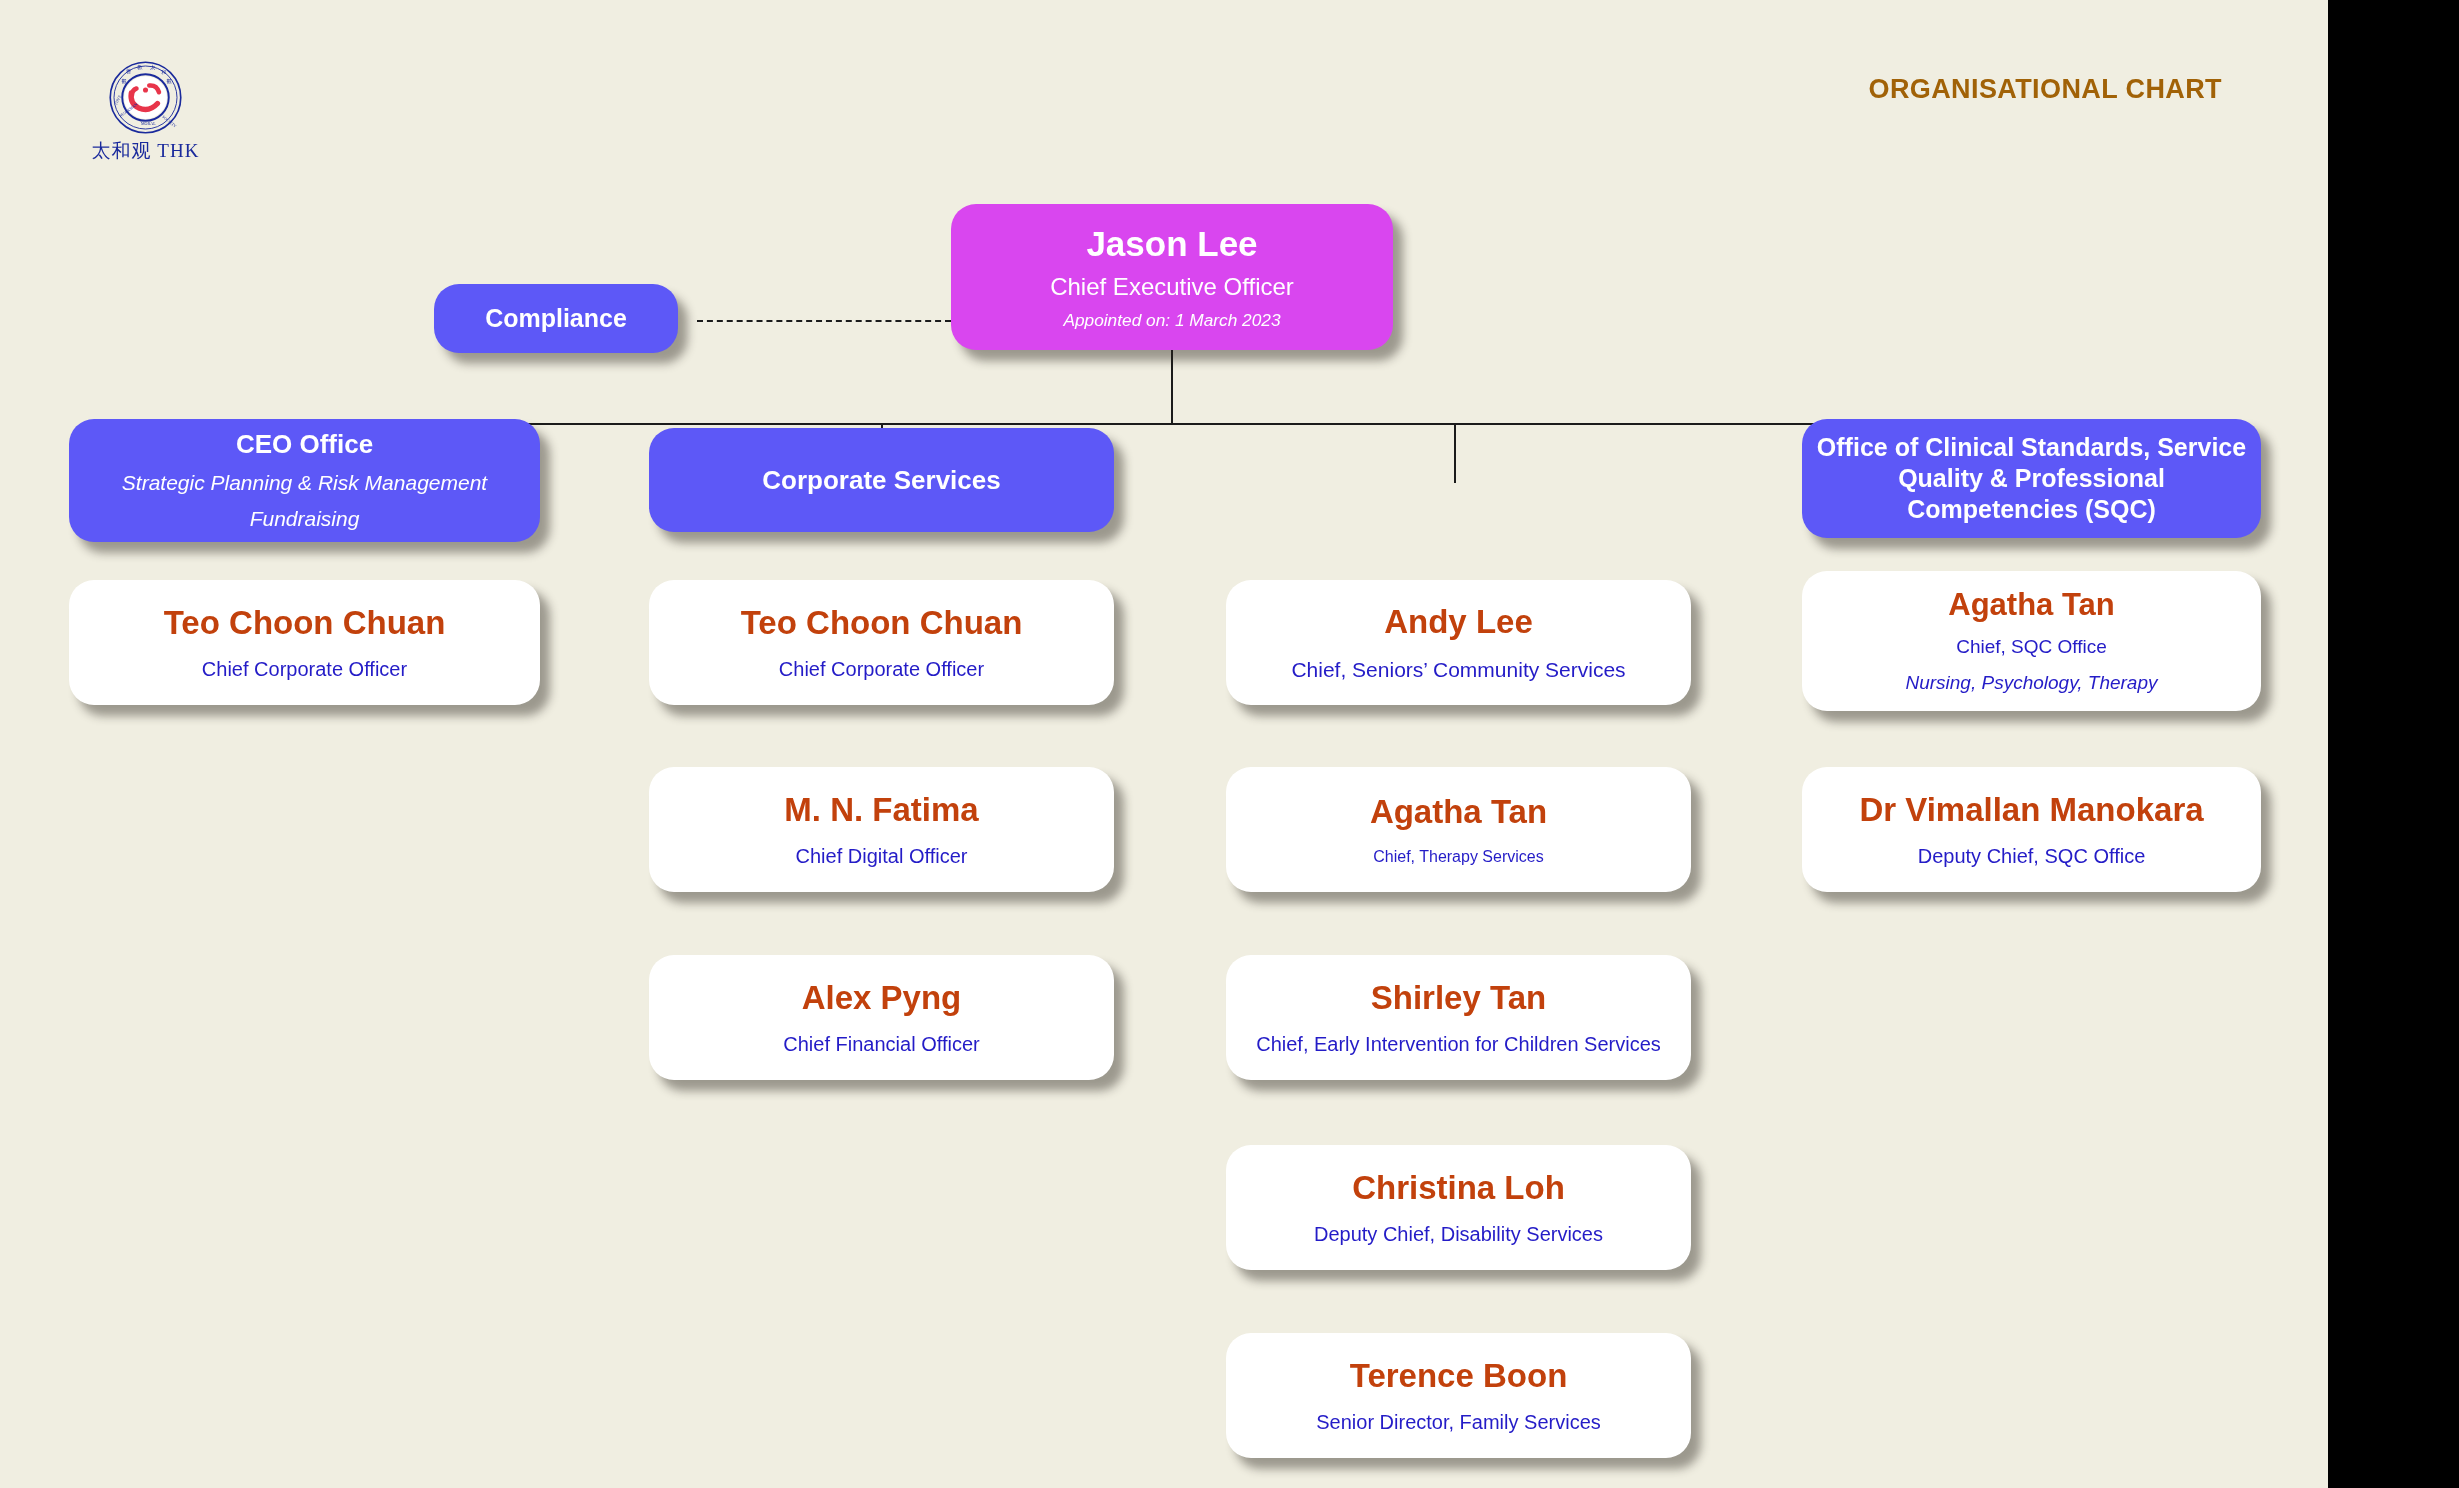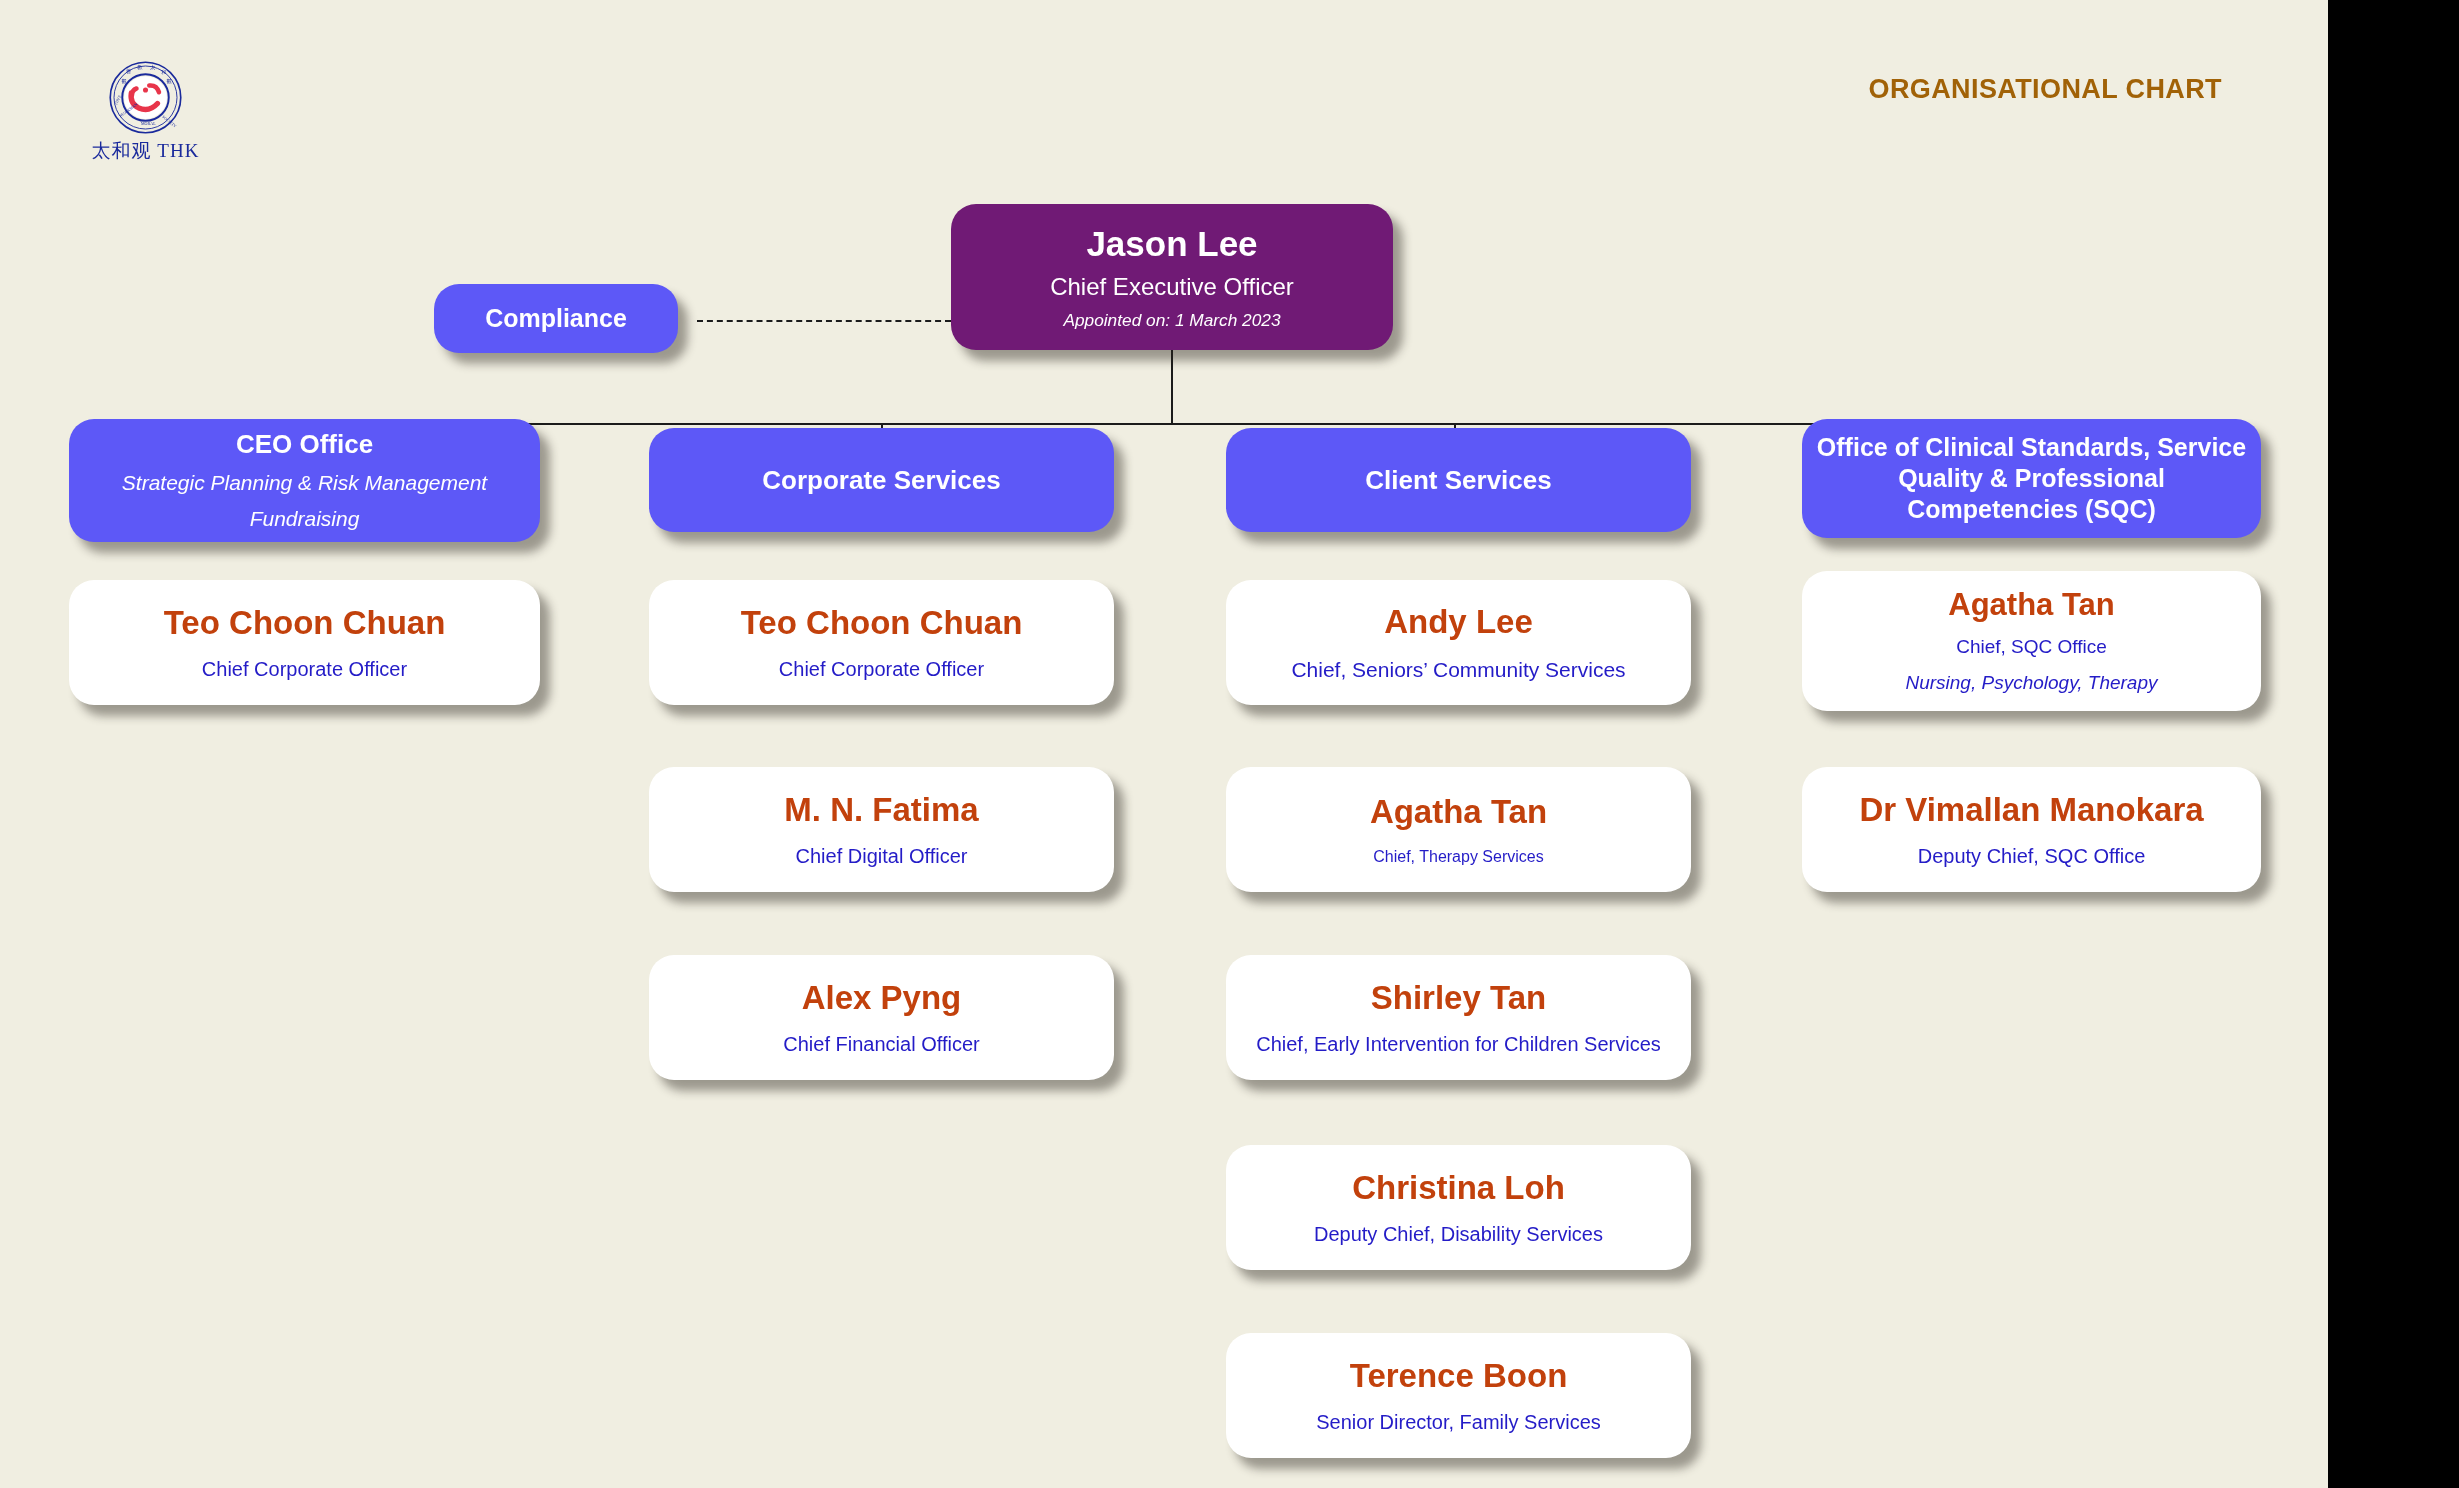--- a/index.html
+++ b/index.html
@@ -31,21 +31,21 @@
   .vline{width:1.9px;}
   .hline{height:1.9px;}
   #dash-compliance{position:absolute;left:697px;top:320px;width:254px;height:0;
     border-top:2.9px dashed #1B1B1B;}
 
   
   .node{position:absolute;box-sizing:border-box;border-radius:25px;
     display:flex;flex-direction:column;align-items:center;justify-content:center;
     text-align:center;box-shadow:9.6px 10.6px 9.6px rgba(40,36,28,.42);}
   .node.purple{background:#5D58F7;color:#FFFFFF;}
-  .node.purple-dark{background:#701a75;color:#FFFFFF;align-items:center;}
+  .node.purple-dark{background:#d946ef;color:#FFFFFF;align-items:center;}
   .node.white{background:#FFFFFF;}
 
   .n-title{font-weight:bold;line-height:1.18;}
   .n-sub{line-height:1.2;}
   .n-italic{font-style:italic;line-height:1.2;}
 
   
   #ceo{left:951px;top:204px;width:442px;height:146px;padding:0 21px;}
   #ceo .n-title{font-size:35px;margin-bottom:8.6px;}
   #ceo .n-sub{font-size:24px;margin-bottom:8.6px;}
@@ -137,23 +137,20 @@
   <div id="div-corp" class="node purple div-head">
     <div class="n-title">Corporate Services</div>
   </div>
 
   <div id="div-ceo-office" class="node purple div-head">
     <div class="n-title">CEO Office</div>
     <div class="n-italic">Strategic Planning &amp; Risk Management</div>
     <div class="n-italic">Fundraising</div>
   </div>
 
-  <div id="div-client" class="node purple div-head">
-    <div class="n-title">Client Services</div>
-  </div>
 
   <div id="div-sqc" class="node purple div-head">
     <div class="n-title">Office of Clinical Standards, Service Quality &amp; Professional Competencies (SQC)</div>
   </div>
 
   <div class="node white person col-a" style="top:580px;height:125px;">
     <div class="p-name" style="font-size:33px;">Teo Choon Chuan</div>
     <div class="p-role" style="font-size:20px;margin-top:15.4px;">Chief Corporate Officer</div>
   </div>
 

